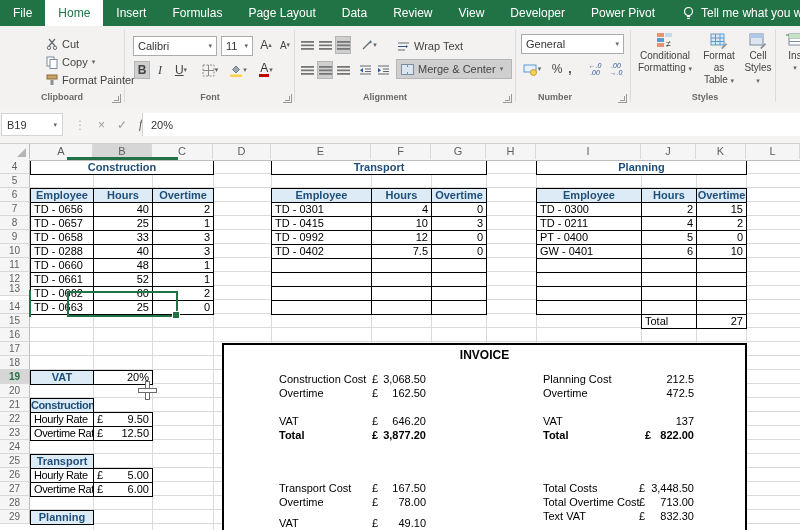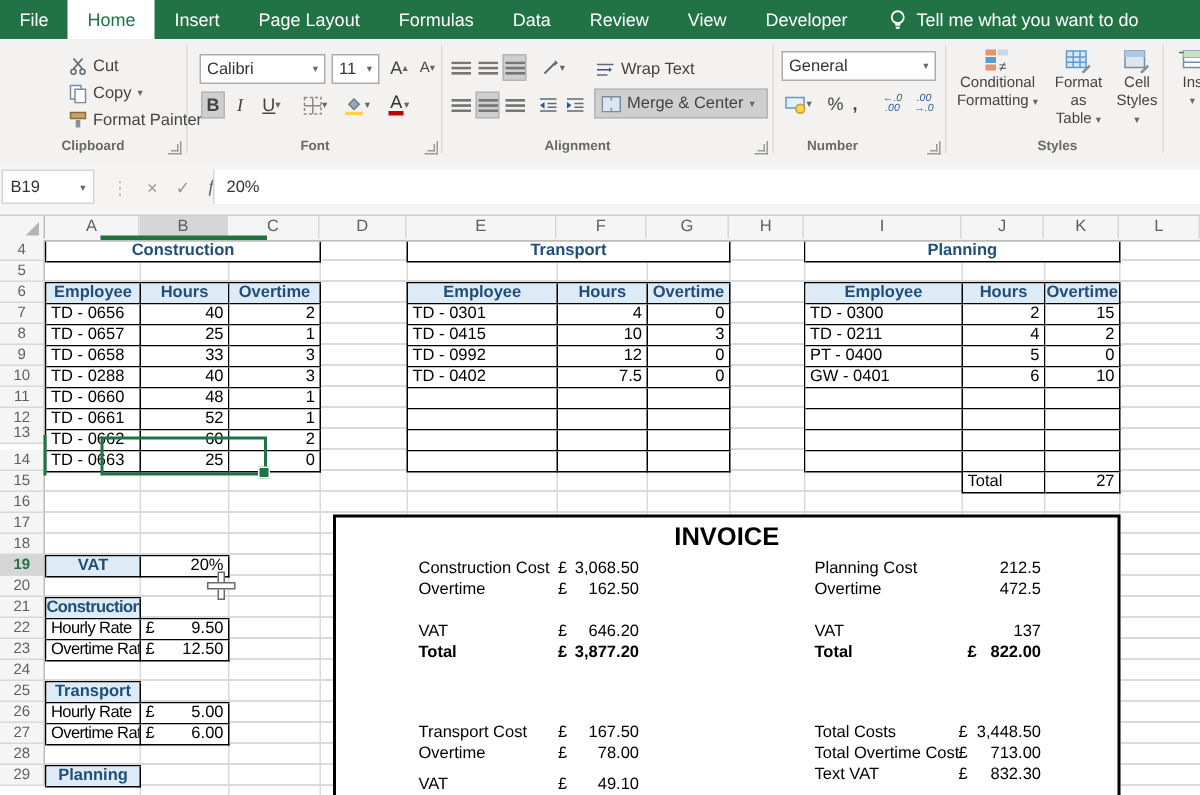--- a/index.html
+++ b/index.html
@@ -58,21 +58,21 @@
       font-size:11px;line-height:13px;background:#fff;overflow:hidden;white-space:nowrap;}
   .xc.hdr{background:#DDEBF7;color:#1F4E79;font-weight:bold;text-align:center;}
   .xc.title{background:#fff;color:#1F4E79;font-weight:bold;text-align:center;}
   .xc.bluehdr{background:#DDEBF7;color:#1F4E79;font-weight:bold;text-align:center;}
   .xc.txt{padding-left:3px;text-align:left;}
   .xc.num{padding-right:3px;text-align:right;}
   .xc.money{display:flex;justify-content:space-between;padding:0 3px;}
   .tight{letter-spacing:-0.4px;}
   
   #invoice{position:absolute;left:222px;top:343px;width:525px;height:200px;background:#fff;border:2px solid #000;z-index:3;box-sizing:border-box;}
-  .inv-title{position:absolute;left:0;top:3px;width:100%;text-align:center;font-size:17px;font-weight:bold;color:#000;}
+  .inv-title{position:absolute;left:0;top:3px;width:100%;text-align:center;font-size:12px;font-weight:bold;color:#000;}
   .invline{position:absolute;height:14px;font-size:11px;color:#000;}
   .invline.bold{font-weight:bold;}
   .ilabel{position:absolute;left:0;top:0;white-space:nowrap;}
   .icur{position:absolute;top:0;width:10px;}
   .ival{position:absolute;top:0;text-align:right;}
   
   .dragrect{position:absolute;left:67px;top:291px;width:111px;height:26px;border:2px solid #217346;box-sizing:border-box;z-index:6;}
   .handle{position:absolute;right:-4px;bottom:-4px;width:6px;height:6px;background:#217346;border:1px solid #fff;}
   .gut-tick{position:absolute;left:29px;top:290px;width:2px;height:27px;background:#217346;z-index:6;}
   .cursor{position:absolute;left:138px;top:381px;width:20px;height:20px;z-index:9;}
@@ -82,26 +82,27 @@
 </style>
 </head>
 <body>
 
 <div id="app">
 
   <div class="tabbar">
     <div class="tab">File</div>
     <div class="tab active">Home</div>
     <div class="tab">Insert</div>
+    <div class="tab">Formulas</div>
     <div class="tab">Page Layout</div>
-    <div class="tab">Formulas</div>
     <div class="tab">Data</div>
     <div class="tab">Review</div>
     <div class="tab">View</div>
     <div class="tab">Developer</div>
+    <div class="tab">Power Pivot</div>
     <div class="tellme">
       <svg width="13" height="15" viewBox="0 0 13 15">
         <circle cx="6.5" cy="5.5" r="4" fill="none" stroke="#fff" stroke-width="1.2"></circle>
         <line x1="4.8" y1="10.5" x2="8.2" y2="10.5" stroke="#fff" stroke-width="1.2"></line>
         <line x1="5.2" y1="12.5" x2="7.8" y2="12.5" stroke="#fff" stroke-width="1.2"></line>
       </svg>
       <span>Tell me what you want to do</span>
     </div>
   </div>
 

